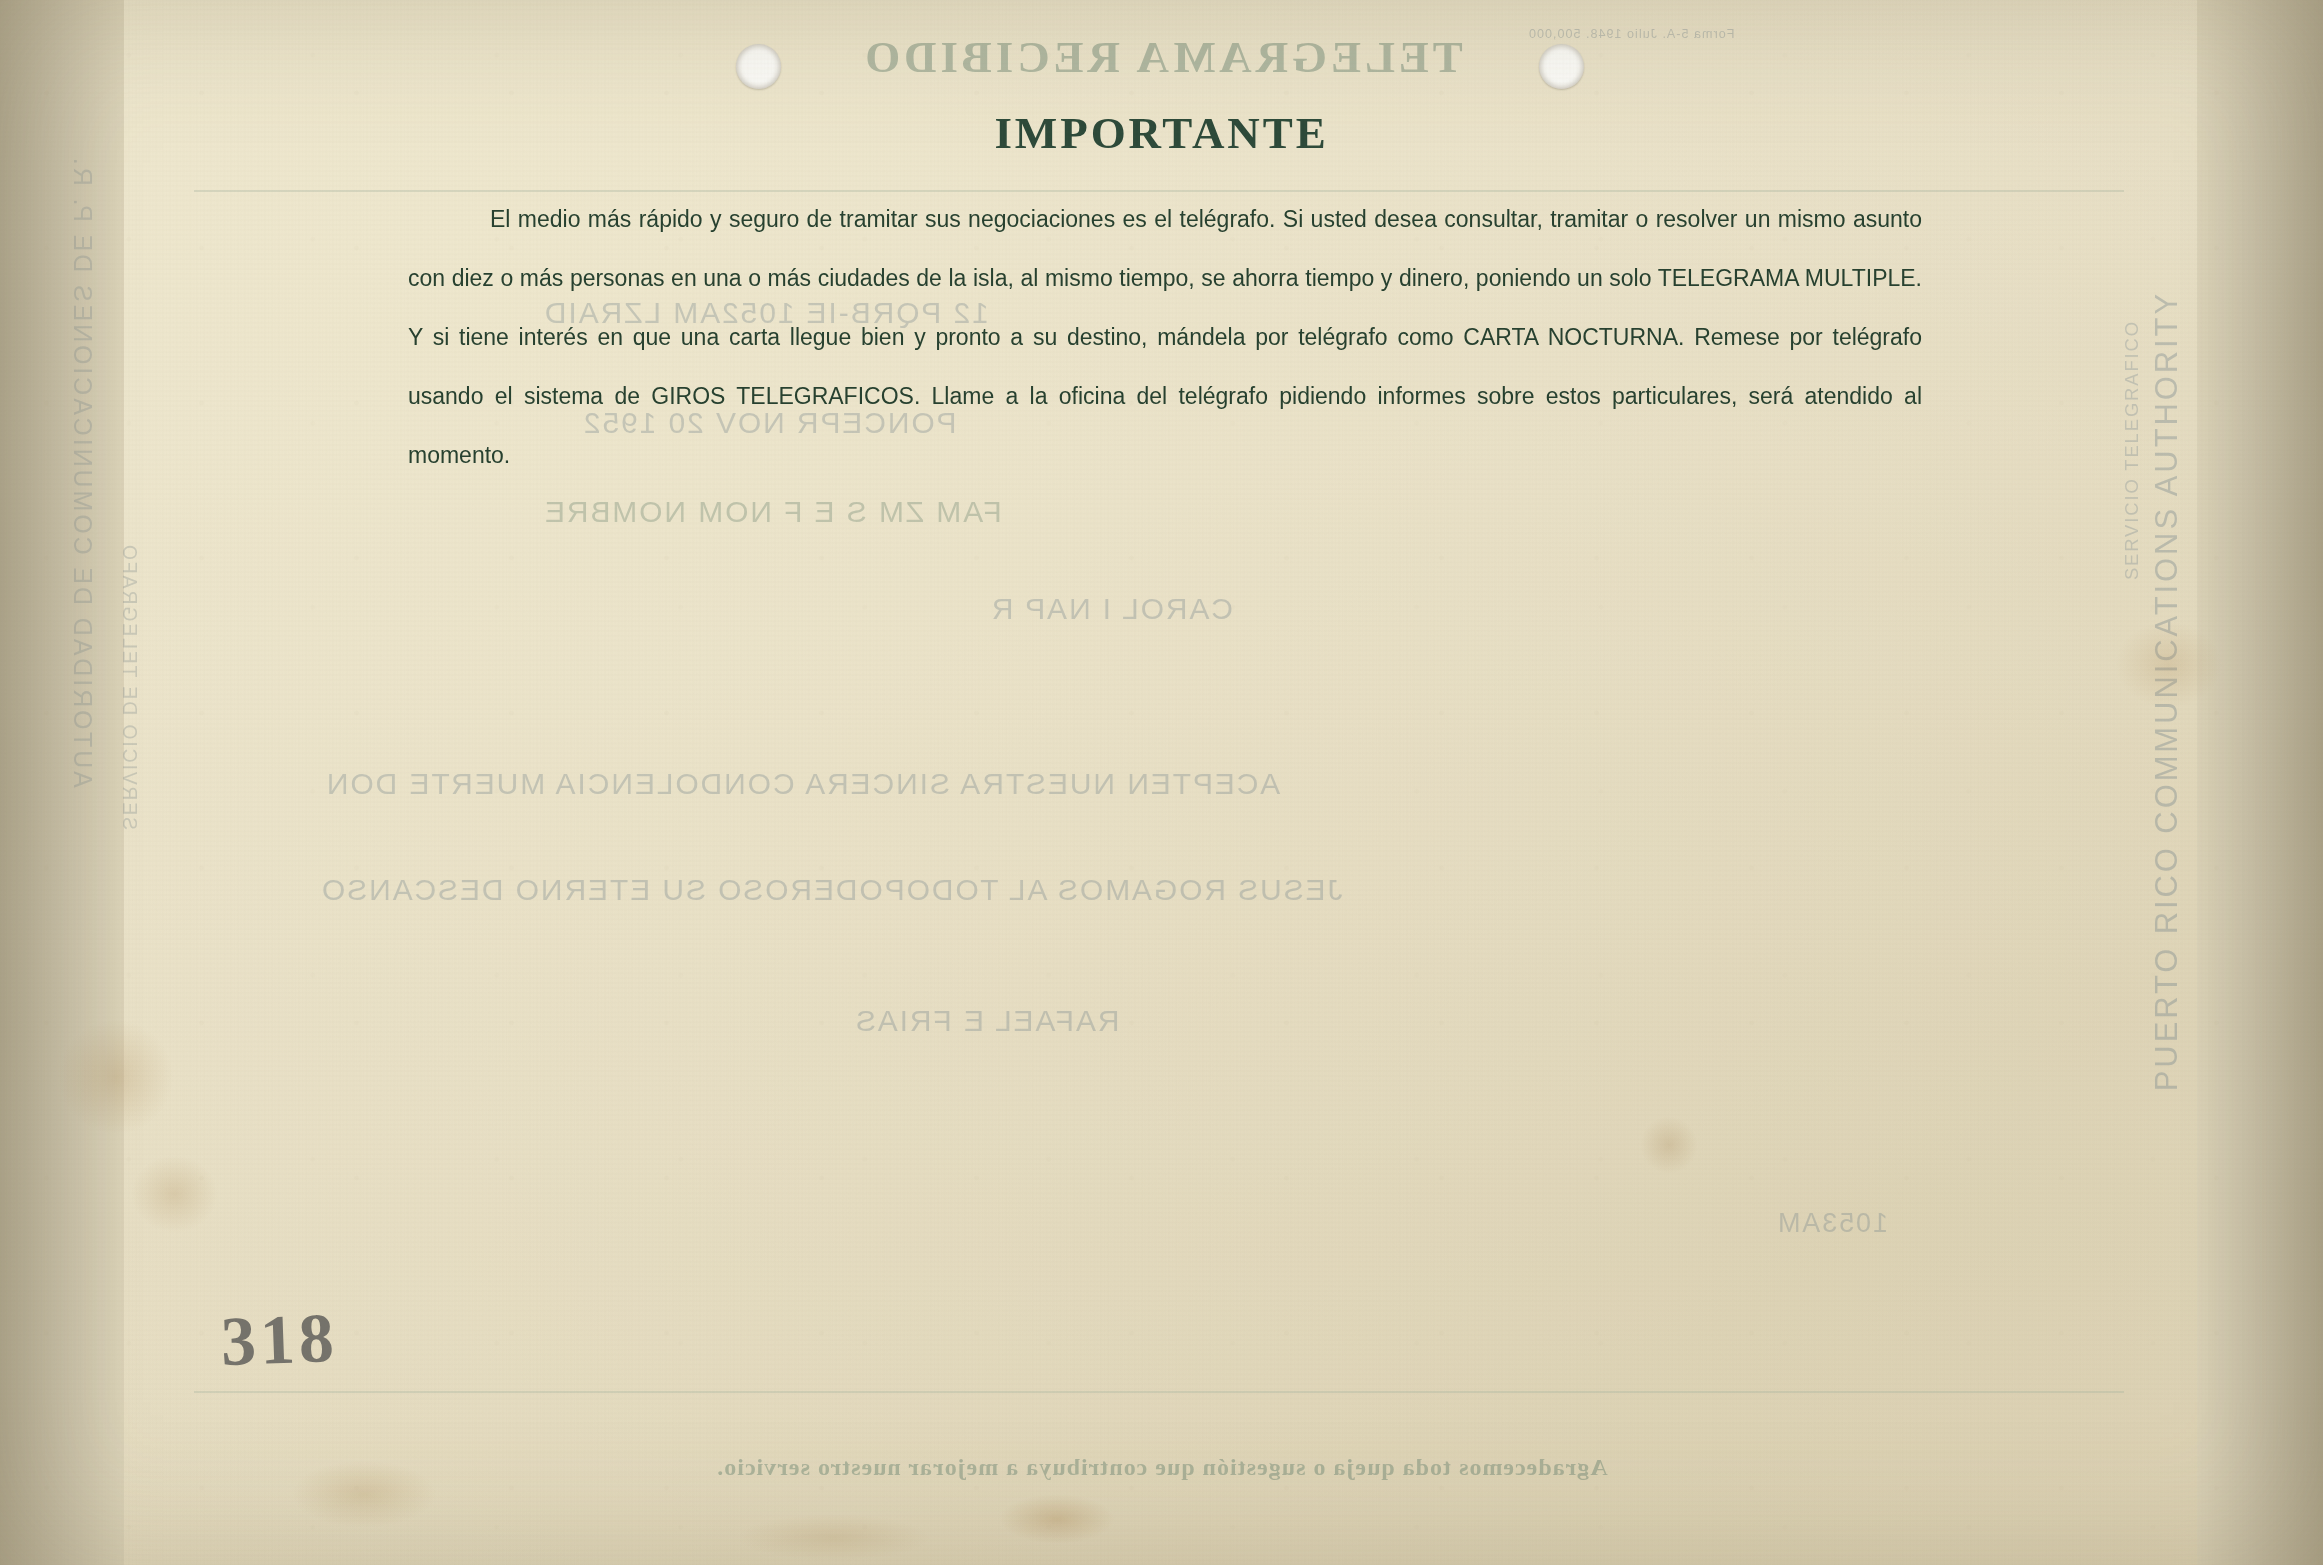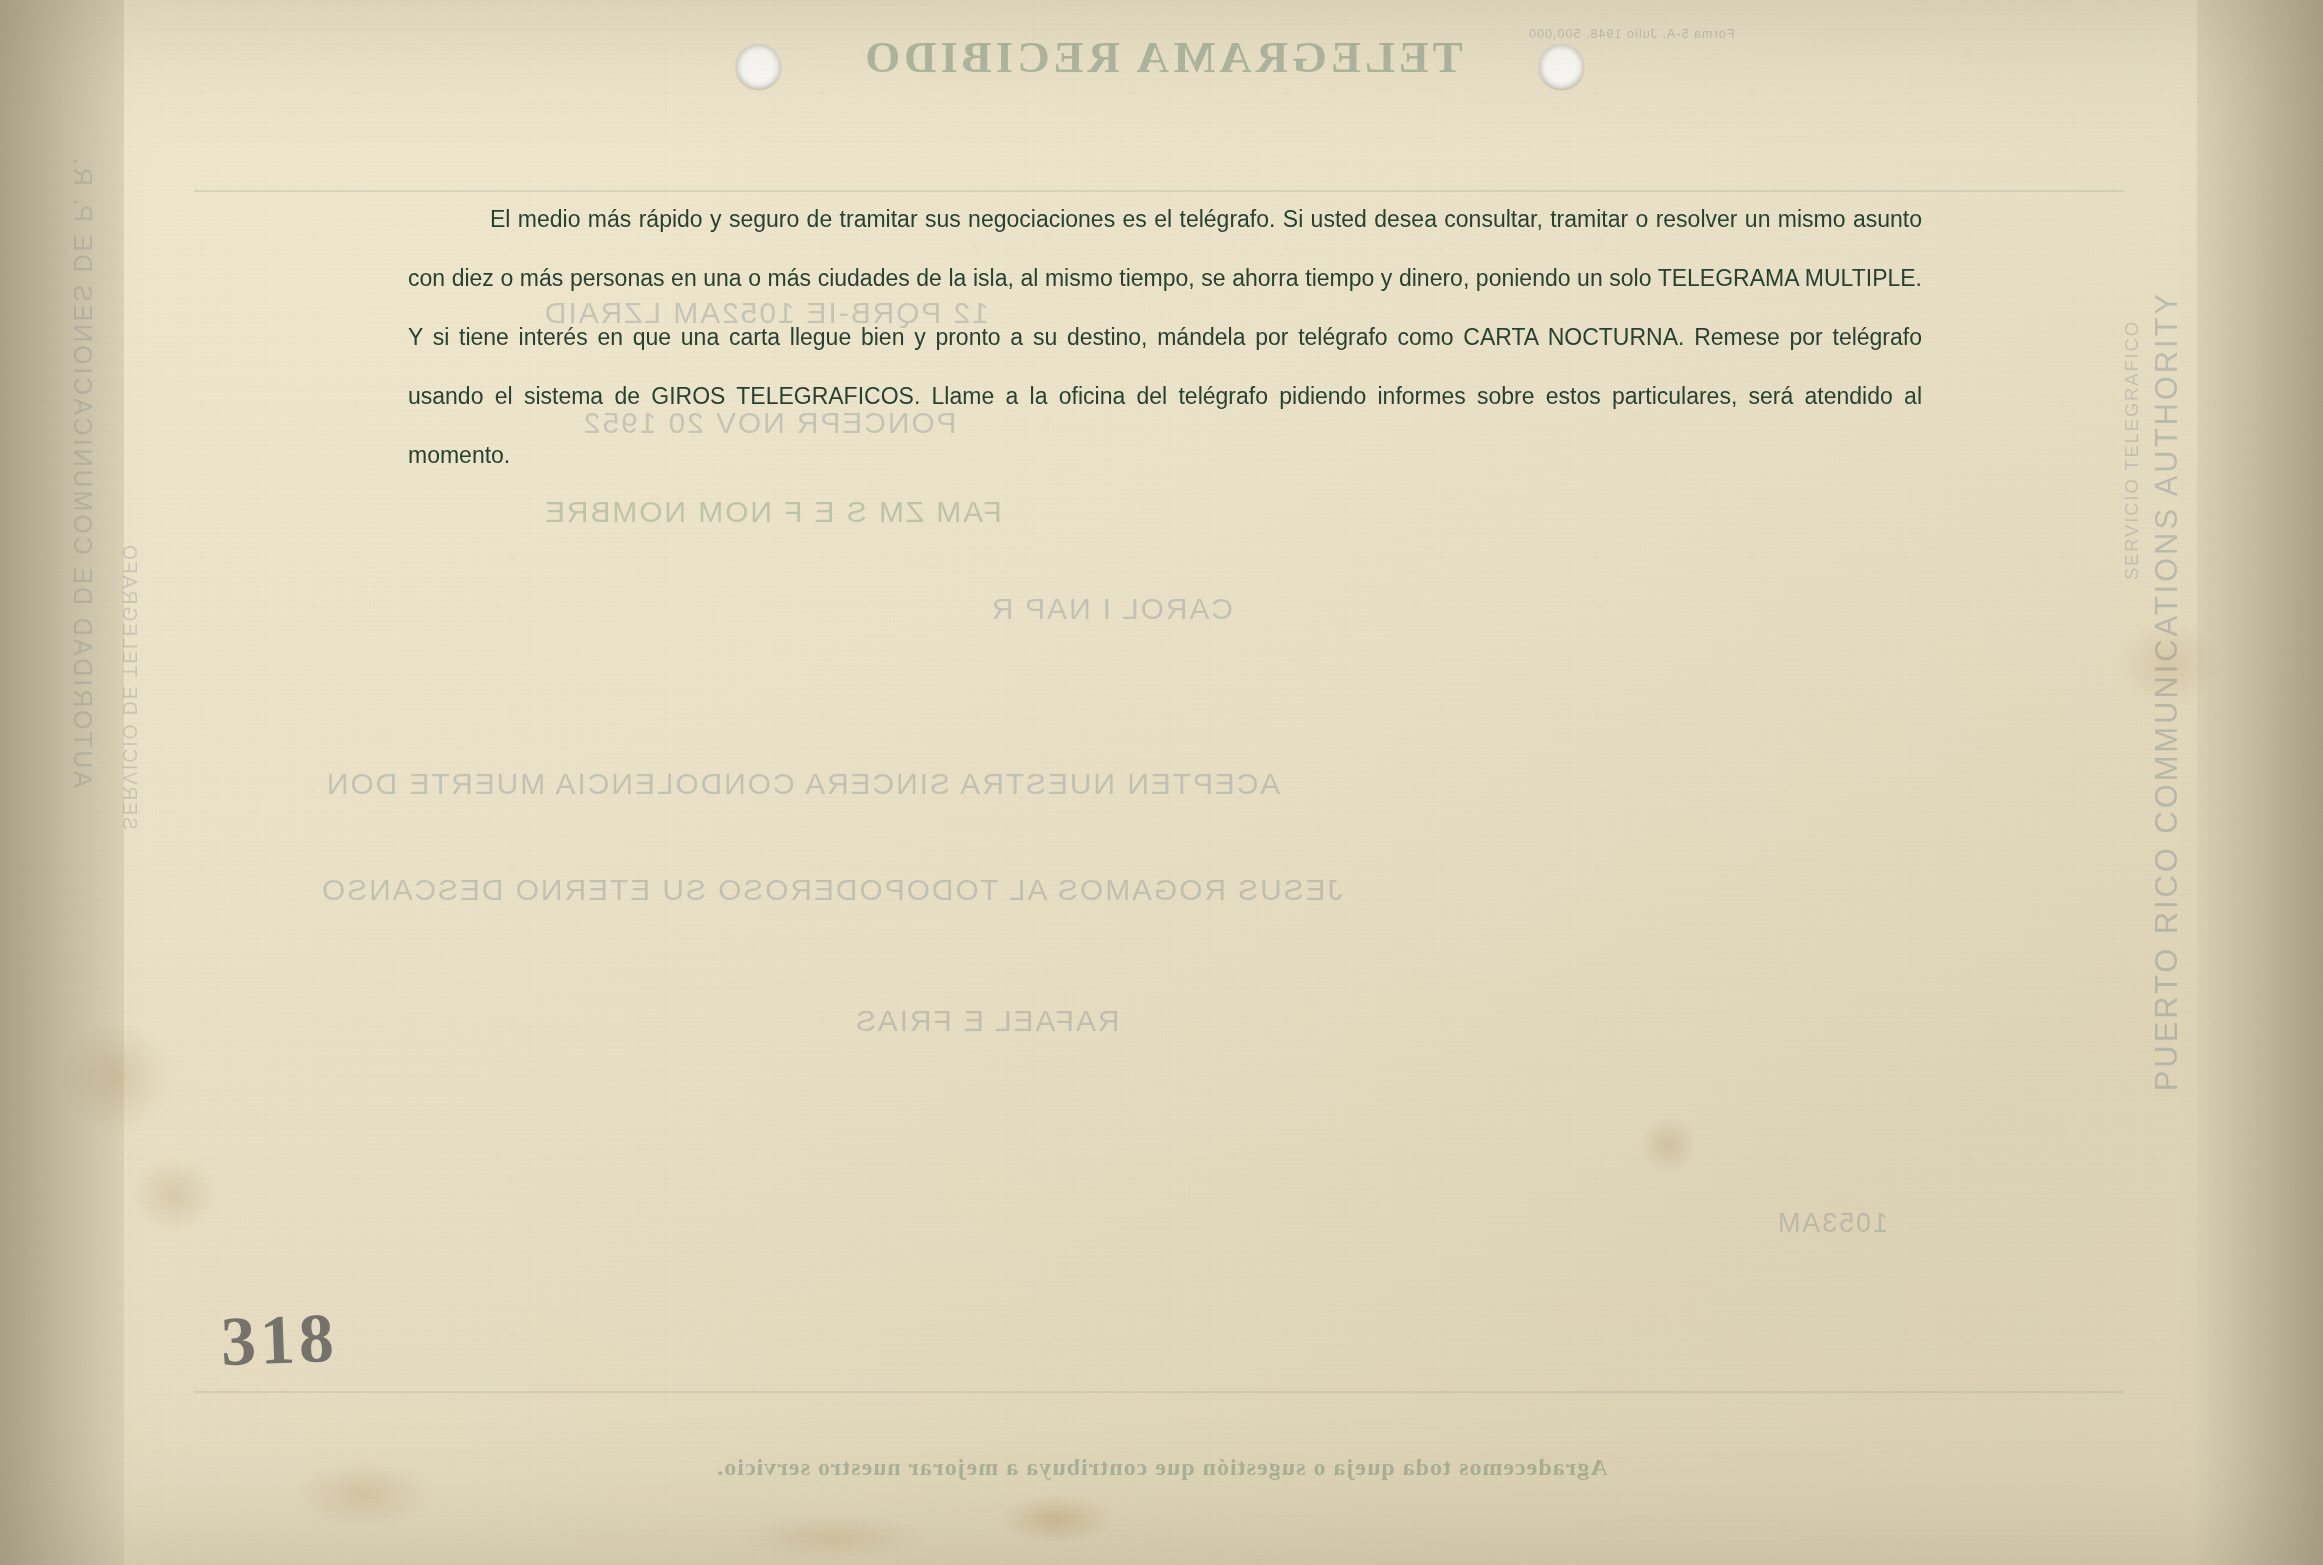--- a/index.html
+++ b/index.html
@@ -265,20 +265,21 @@
   <div class="bleed-vleft">AUTORIDAD DE COMUNICACIONES DE P. R.</div>
   <div class="bleed-vleft2">SERVICIO DE TELEGRAFO</div>
   <div class="bleed-footer">Agradecemos toda queja o sugestión que contribuya a mejorar nuestro servicio.</div>
 
   <div class="rule rule-top"></div>
   <div class="rule rule-bottom"></div>
 
   <div class="hole hole-left"></div>
   <div class="hole hole-right"></div>
 
+  <div class="doc-title">IMPORTANTE</div>
   <div class="body-block">El medio más rápido y seguro de tramitar sus negociaciones es el telégrafo. Si usted desea consultar, tramitar o resolver un mismo asunto con diez o más personas en una o más ciudades de la isla, al mismo tiempo, se ahorra tiempo y dinero, poniendo un solo TELEGRAMA MULTIPLE. Y si tiene interés en que una carta llegue bien y pronto a su destino, mándela por telégrafo como CARTA NOCTURNA. Remese por telégrafo usando el sistema de GIROS TELEGRAFICOS. Llame a la oficina del telégrafo pidiendo informes sobre estos particulares, será atendido al momento.</div>
 
   <div class="pencil-number">318</div>
 
   <div class="stain s1"></div>
   <div class="stain s2"></div>
   <div class="stain s3"></div>
   <div class="stain s4"></div>
   <div class="stain s5"></div>
   <div class="stain s6"></div>

